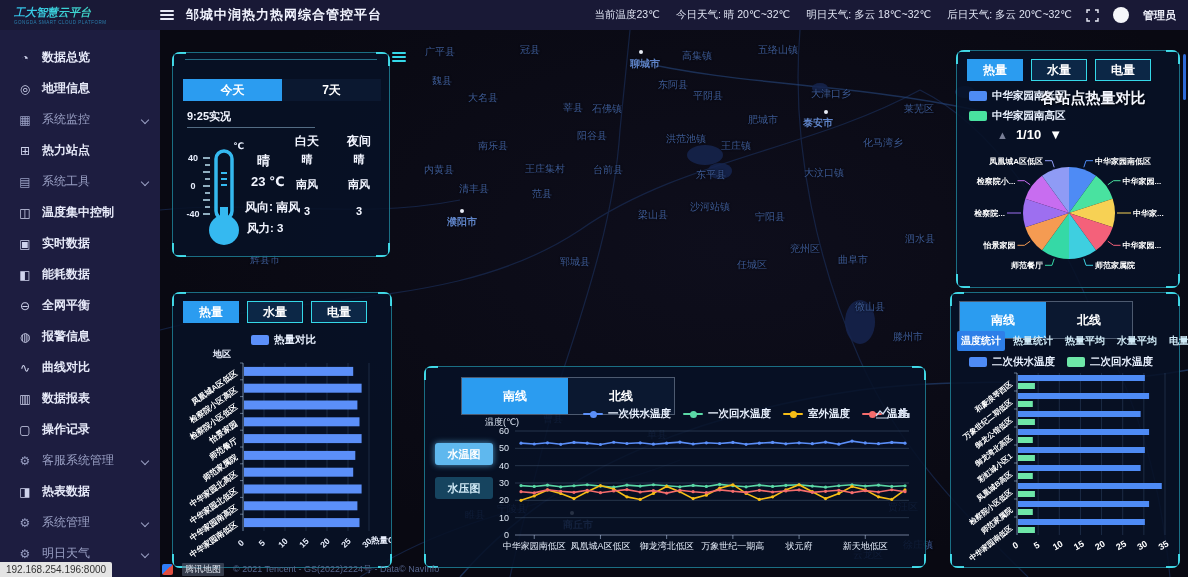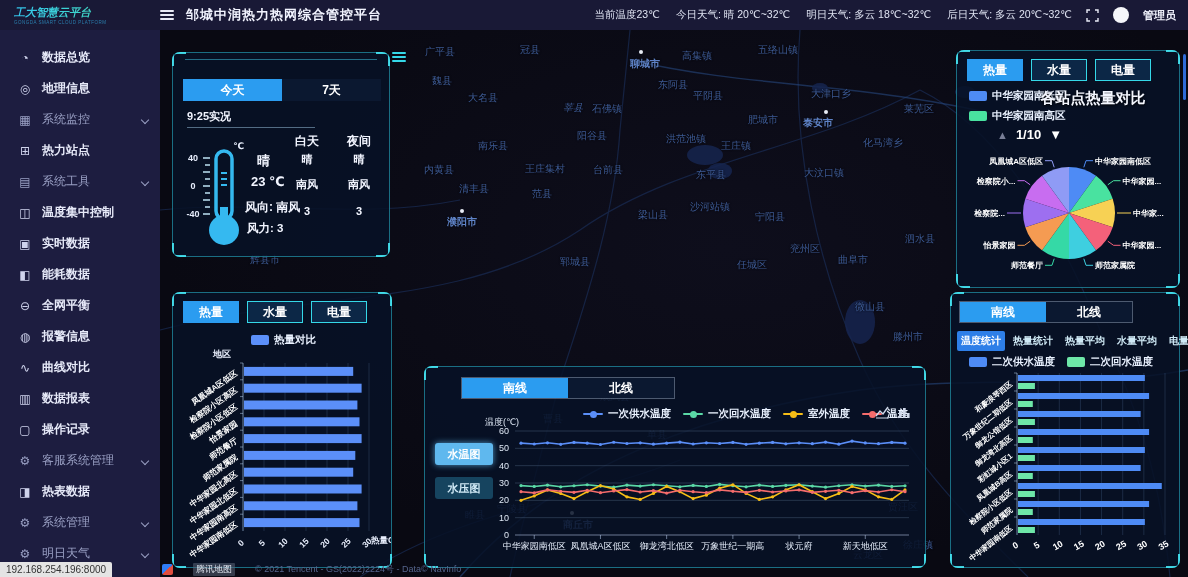--- a/index.html
+++ b/index.html
@@ -39,21 +39,21 @@
 
   
   #map { position:absolute; left:160px; top:30px; width:1028px; height:547px; overflow:hidden;
     background:radial-gradient(ellipse at 55% 40%, #0e0e1c 0%, #090912 70%); }
   #map-deco { position:absolute; left:0; top:0; z-index:0; }
   .map-label { position:absolute; font-size:10px; color:#3d5a95; white-space:nowrap; z-index:1; text-shadow:0 0 2px #000; }
   .map-label.bright { color:#5f83c8; font-weight:bold; }
   .map-dot { position:absolute; width:4px; height:4px; border-radius:50%; background:#e8ecf5; z-index:1; }
   .map-hamb { position:absolute; left:232px; top:22px; z-index:6; }
   .map-scroll { position:absolute; right:2px; top:24px; width:3px; height:46px; background:#2f6bd8; border-radius:2px; z-index:6; }
-  .attribution { position:absolute; left:2px; bottom:1px; display:flex; align-items:center; gap:20px; z-index:8; }
+  .attribution { position:absolute; left:2px; bottom:1px; display:flex; align-items:center; gap:9px; z-index:8; }
   .attr-logo { width:11px; height:11px; background:linear-gradient(135deg,#2f7cf6 50%,#e04d3f 50%); border-radius:2px; }
   .attr-brand { font-size:9px; color:#dfe5ef; background:rgba(90,100,120,.55); padding:0 3px; border-radius:1px; }
   .attr-text { font-size:9px; color:#55648c; }
 
   
   .panel { position:absolute; background:rgba(7,18,38,.86); border:1px solid rgba(46,205,228,.5);
     border-radius:8px; z-index:5; }
   .panel::after { content:''; position:absolute; inset:-1px; border-radius:8px; pointer-events:none;
     background:
       linear-gradient(#49f2ff,#49f2ff) left top/14px 2px,
@@ -66,21 +66,21 @@
       linear-gradient(#49f2ff,#49f2ff) right bottom/2px 14px;
     background-repeat:no-repeat; opacity:.85; }
   .topline { position:absolute; left:12px; right:12px; top:6px; height:1px; background:rgba(73,226,255,.45); }
 
   .mini-tabs { position:absolute; display:flex; gap:8px; }
   .mini-tab { min-width:56px; height:22px; display:flex; align-items:center; justify-content:center;
     font-size:12px; font-weight:bold; color:#fff; background:#0c2746; border:1px solid #35d8e8; cursor:pointer; }
   .mini-tab.active { background:#2b9cf0; border-color:#2b9cf0; }
 
   .big-tabs { position:absolute; display:flex; border:1px solid rgba(210,230,255,.35); }
-  .big-tab { width:106px; height:20px; display:flex; align-items:center; justify-content:center;
+  .big-tab { width:106px; height:36px; display:flex; align-items:center; justify-content:center;
     font-size:12px; font-weight:bold; color:#fff; background:#0b1830; cursor:pointer; }
   .big-tab.active { background:#2b9cf0; }
   .big-tabs.narrow .big-tab { width:86px; }
 
   .sub-tabs { position:absolute; display:flex; gap:4px; }
   .sub-tab { font-size:10px; font-weight:bold; color:#cfe9f5; padding:3px 4px; border-radius:2px; cursor:pointer; white-space:nowrap; }
   .sub-tab.active { background:#2e7fe8; color:#fff; }
 
   .legend-row { position:absolute; display:flex; gap:12px; align-items:center; }
   .legend-item { display:flex; align-items:center; gap:5px; cursor:pointer; }
@@ -246,21 +246,21 @@
         <span class="map-label" style="left: 522px; top: 19px;">高集镇</span>
         <span class="map-label" style="left: 598px; top: 13px;">五络山镇</span>
         <span class="map-label" style="left: 272px; top: 44px;">魏县</span>
         <span class="map-label" style="left: 308px; top: 61px;">大名县</span>
         <span class="map-label" style="left: 498px; top: 48px;">东阿县</span>
         <span class="map-label" style="left: 533px; top: 59px;">平阴县</span>
         <span class="map-label" style="left: 651px; top: 57px;">大津口乡</span>
         <span class="map-label" style="left: 744px; top: 72px;">莱芜区</span>
         <span class="map-label" style="left: 588px; top: 83px;">肥城市</span>
         <span class="map-label bright" style="left: 643px; top: 86px;">泰安市</span>
-        <span class="map-label" style="left: 403px; top: 71px; font-style: italic;">莘县</span>
+        <span class="map-label" style="left: 403px; top: 71px;">莘县</span>
         <span class="map-label" style="left: 432px; top: 72px;">石佛镇</span>
         <span class="map-label" style="left: 417px; top: 99px;">阳谷县</span>
         <span class="map-label" style="left: 318px; top: 109px;">南乐县</span>
         <span class="map-label" style="left: 506px; top: 102px;">洪范池镇</span>
         <span class="map-label" style="left: 561px; top: 109px;">王庄镇</span>
         <span class="map-label" style="left: 703px; top: 106px;">化马湾乡</span>
         <span class="map-label" style="left: 264px; top: 133px;">内黄县</span>
         <span class="map-label" style="left: 365px; top: 132px;">王庄集村</span>
         <span class="map-label" style="left: 433px; top: 133px;">台前县</span>
         <span class="map-label" style="left: 536px; top: 138px;">东平县</span>

